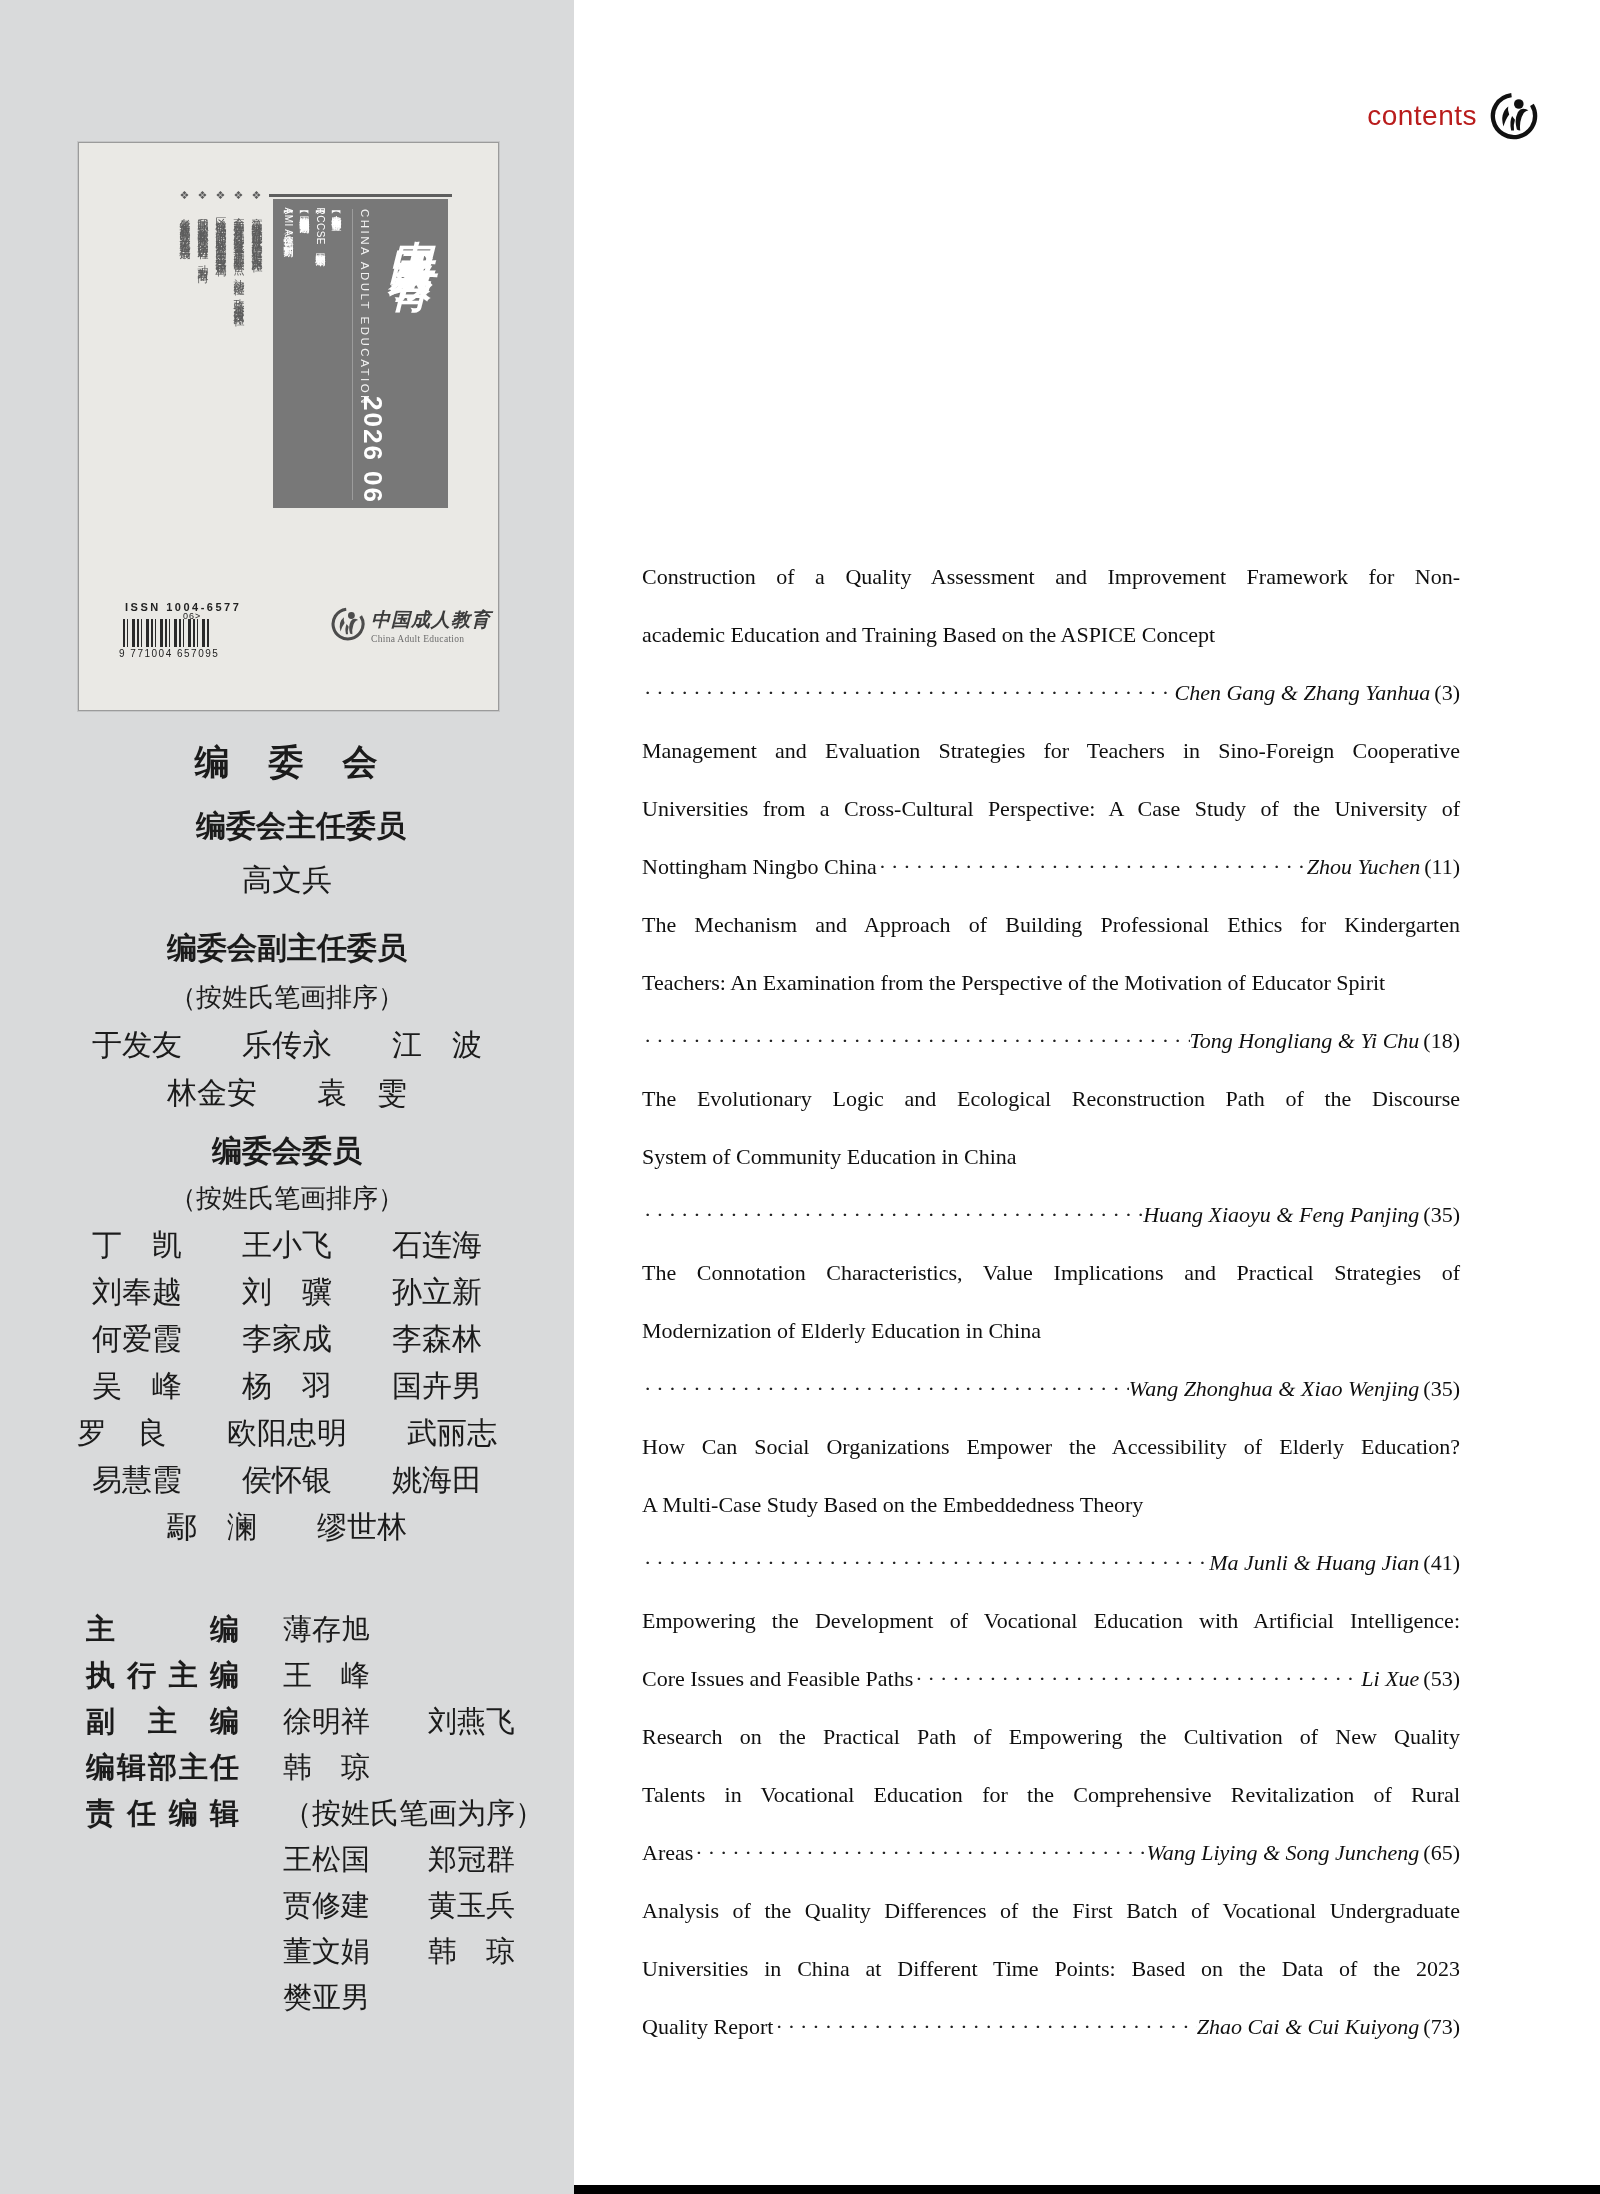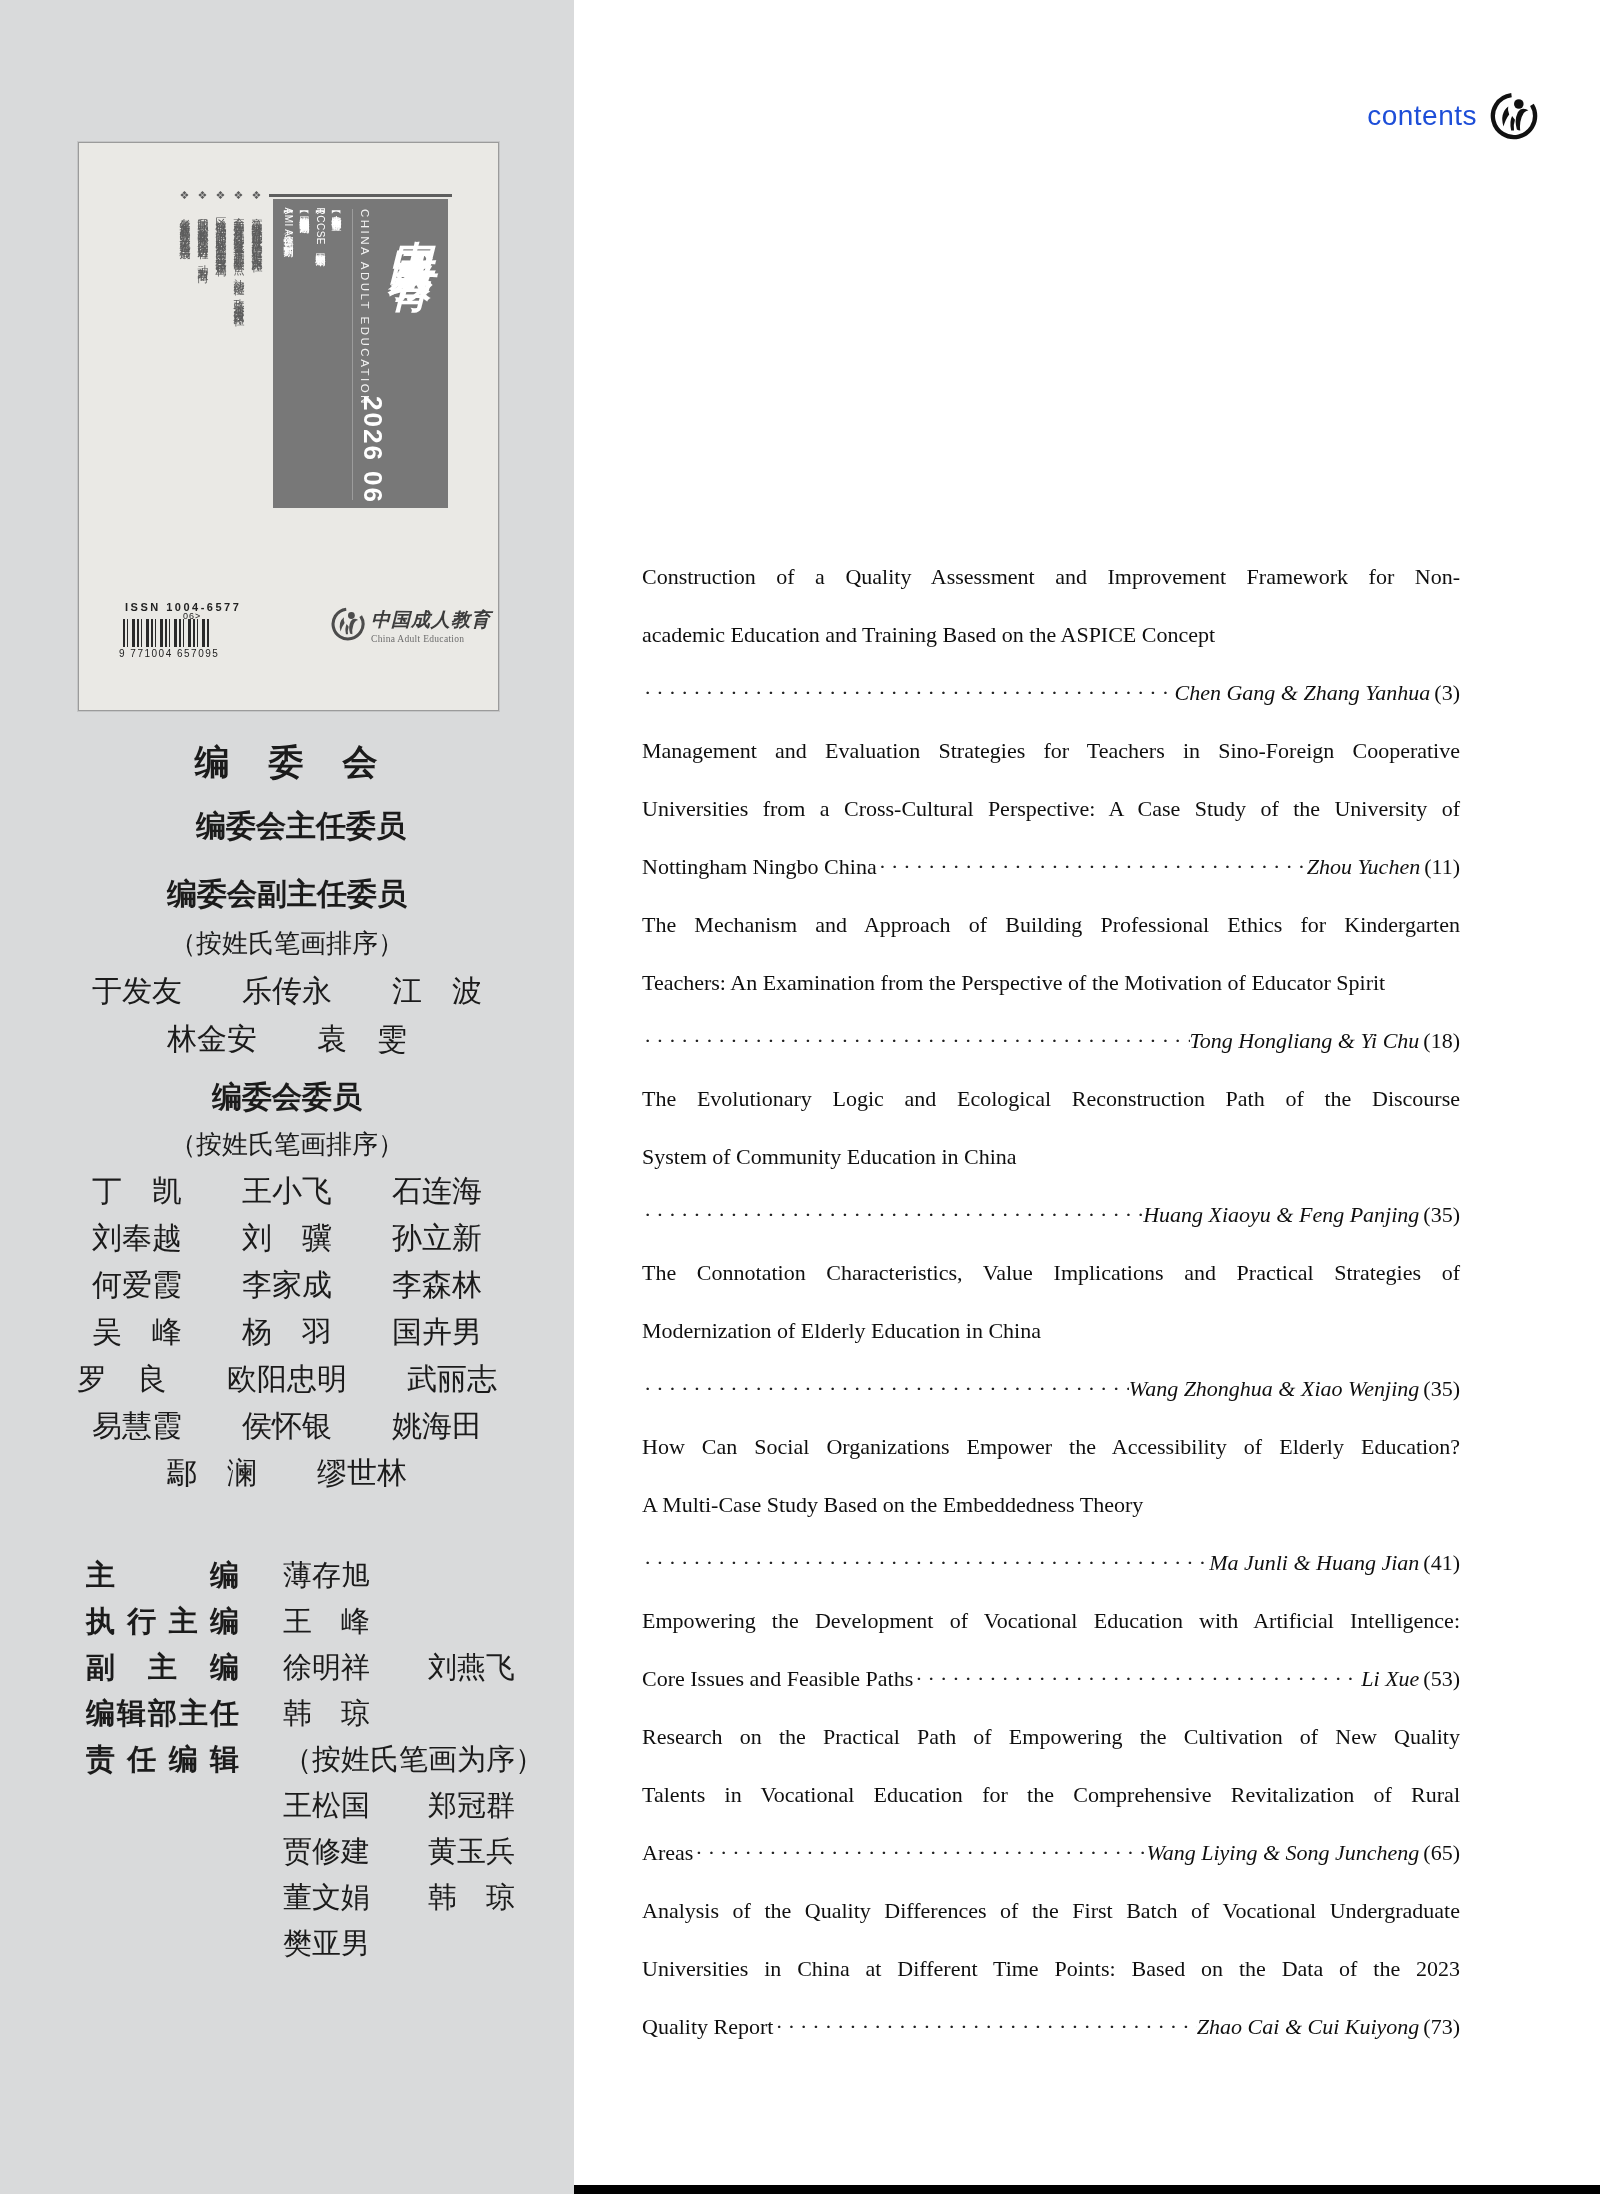--- a/index.html
+++ b/index.html
@@ -47,21 +47,21 @@
   
   .staff{margin:56px 40px 0 86px;text-align:left;}
   .staff-row{display:flex;align-items:baseline;line-height:46px;}
   .staff-label{width:153px;flex:none;display:flex;justify-content:space-between;font-weight:700;font-size:29px;}
   .staff-value{margin-left:44px;font-size:29px;white-space:nowrap;}
   .editor-name-row{margin-left:197px;font-size:29px;line-height:46px;white-space:nowrap;}
 
   
   .right{flex:1;position:relative;background:#ffffff;}
   .contents-head{position:absolute;top:92px;right:62px;display:flex;align-items:center;gap:13px;}
-  .contents-label{font-size:28px;letter-spacing:0.5px;color:#1d4ed8;}
+  .contents-label{font-size:28px;letter-spacing:0.5px;color:#b91c1c;}
   .contents-head svg{width:48px;height:48px;color:#111;}
 
   .toc{position:absolute;top:548px;left:56px;right:140px;font-family:"Liberation Serif",serif;font-size:22px;line-height:58px;color:#0f0f0f;margin-left:12px;}
   .line{text-align:justify;}
   .line.stretch{text-align-last:justify;}
   .line.natural{text-align:left;text-align-last:left;}
   .leader{display:flex;align-items:baseline;}
   .tail{white-space:nowrap;flex:none;}
   .dots{flex:1;overflow:hidden;white-space:nowrap;letter-spacing:5px;padding:0 6px 0 2px;color:#222;}
   .authors{font-style:italic;white-space:nowrap;flex:none;}
@@ -120,20 +120,21 @@
         <div>
           <div class="logo-cn">中国成人教育</div>
           <div class="logo-en">China Adult Education</div>
         </div>
       </div>
     </div>
 
     <div class="board">
       <div class="board-title">编　委　会</div>
       <div class="h-bold chair-heading">编委会主任委员</div>
+      <div class="serif chair-name">高文兵</div>
       <div class="h-bold vice-heading">编委会副主任委员</div>
       <div class="serif sort-note">（按姓氏笔画排序）</div>
       <div id="vice-rows">
           <div class="serif names-row">于发友　　乐传永　　江　波</div>
           <div class="serif names-row">林金安　　袁　雯</div>
         </div>
       <div class="h-bold members-heading">编委会委员</div>
       <div class="serif members-sort">（按姓氏笔画排序）</div>
       <div id="member-rows">
           <div class="serif names-row">丁　凯　　王小飞　　石连海</div>

